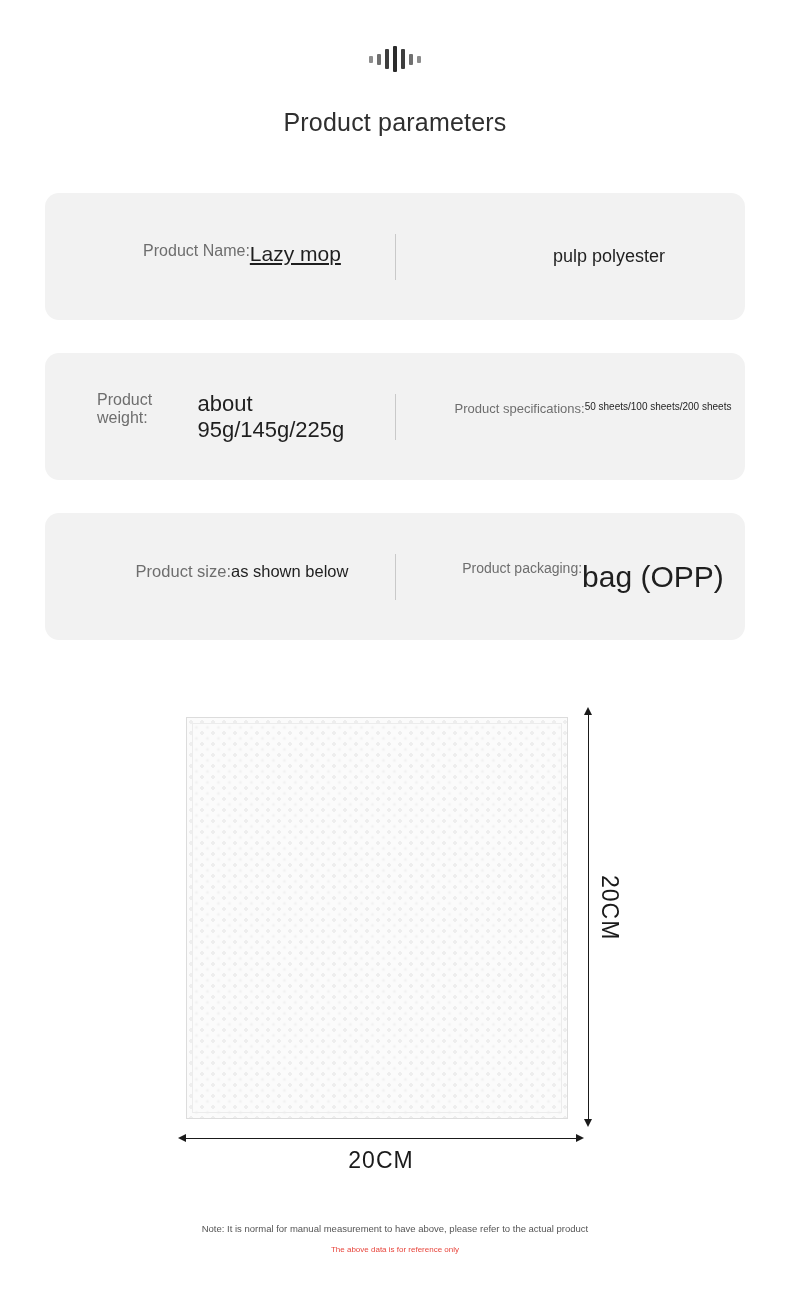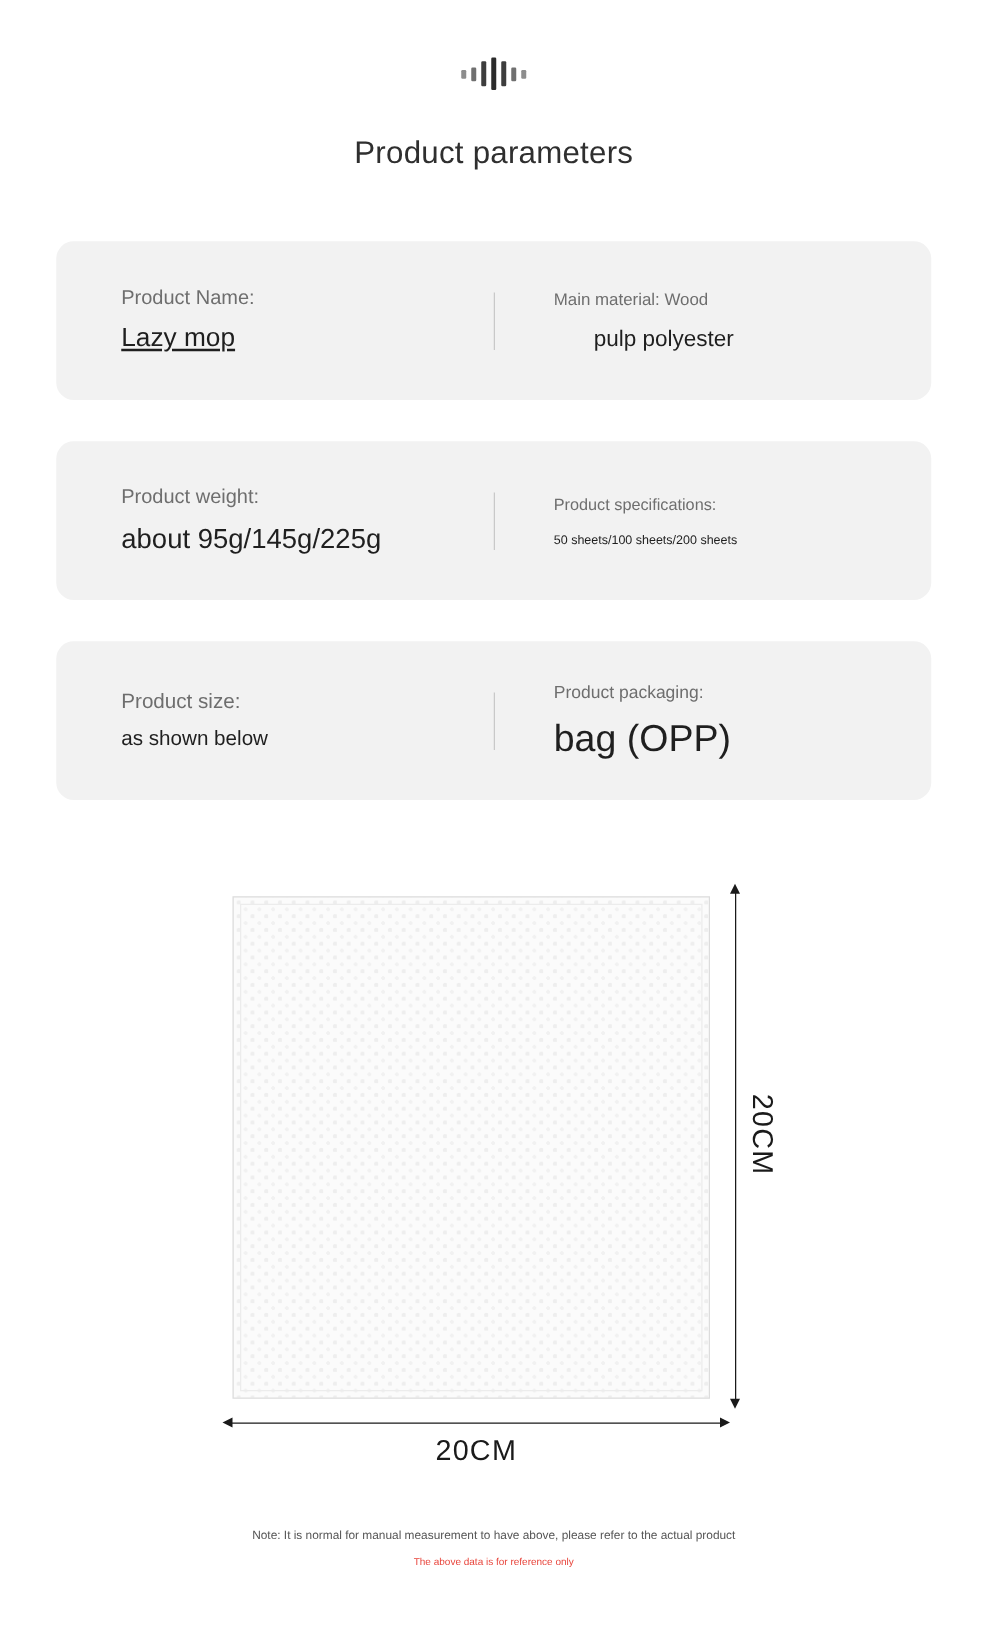--- a/index.html
+++ b/index.html
@@ -76,21 +76,21 @@
     left: 350px;
     top: 50%;
     transform: translateY(-50%);
     width: 1px;
     height: 46px;
     background: #c9c9c9;
   }
   .col {
     position: absolute;
     display: flex;
-    flex-direction: column;
+    flex-direction: row;
     justify-content: center;
   }
   .col-left  { left: 52px;  width: 290px; }
   .col-right { left: 398px; width: 300px; }
 
   .lbl {
     color: #6e6e6e;
     margin-bottom: 11px;
   }
   .val {
@@ -233,21 +233,20 @@
 
 <div class="cards">
 
   <div class="card c1">
     <div class="col col-left">
       <div class="lbl">Product Name:</div>
       <div class="val">Lazy mop</div>
     </div>
     <div class="divider"></div>
     <div class="col col-right">
-      <div class="lbl">Main material: Wood</div>
       <div class="val">pulp polyester</div>
     </div>
   </div>
 
   <div class="card c2">
     <div class="col col-left">
       <div class="lbl">Product weight:</div>
       <div class="val">about 95g/145g/225g</div>
     </div>
     <div class="divider"></div>

